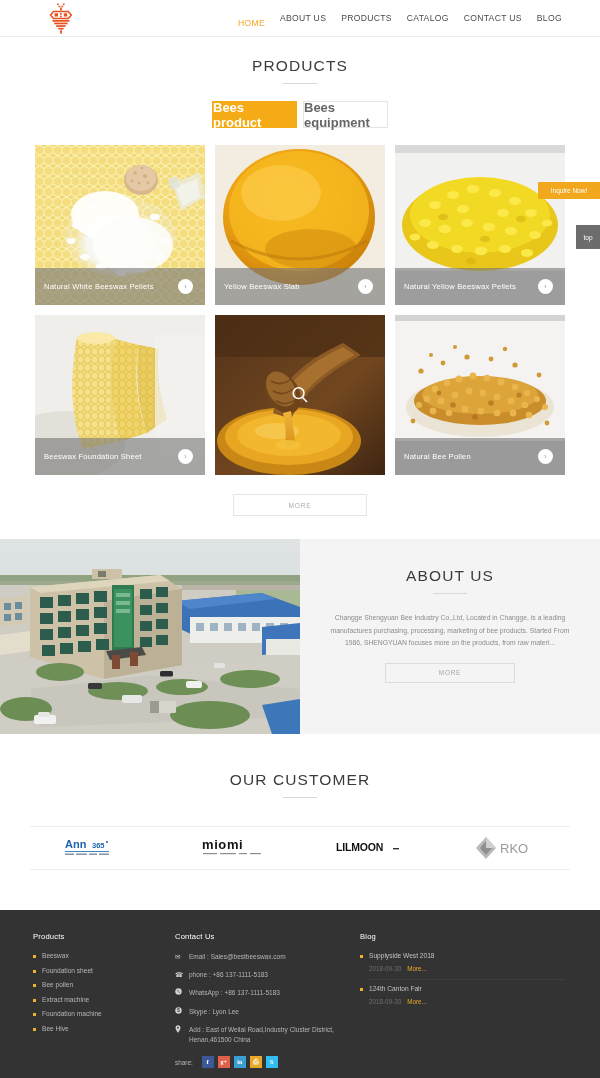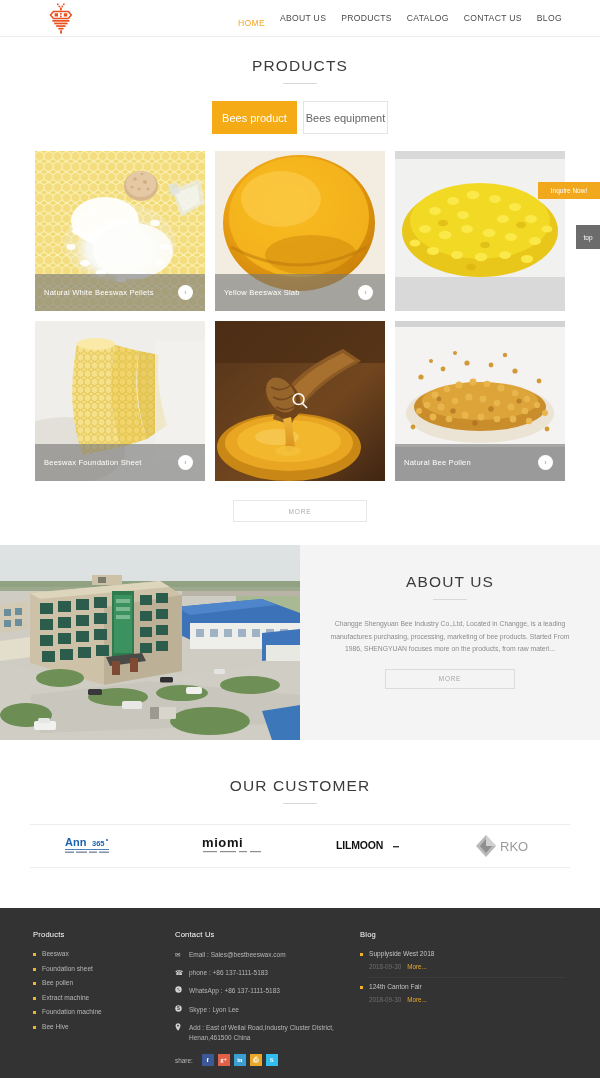--- a/index.html
+++ b/index.html
@@ -58,27 +58,28 @@
 
   
   .products-sec { padding-top: 20px; padding-bottom: 23px; background:#fff; }
   .tabs {
     display: flex;
     justify-content: center;
     gap: 6px;
     margin-top: 17px;
   }
   .tab {
-    width: 85px; height: 33px;
-    font-size: 11px;
+    width: 85px; height: 27px;
+    font-size: 13px;
     display: flex; align-items: center; justify-content: center;
     cursor: pointer;
     border: 1px solid #e4e4e4;
     background: #fff;
     color: #666;
+    font-weight: bold;
   }
   .tab.active {
     background: #f5ab16;
     border-color: #f5ab16;
     color: #fff;
   }
 
   .grid {
     width: 530px;
     margin: 17px auto 0;
@@ -167,21 +168,21 @@
     letter-spacing: 0.8px;
     color: #a5a5a5;
     display: flex; align-items: center; justify-content: center;
     cursor: pointer;
   }
 
   
   .cust-sec { background: #fff; padding: 37px 0 40px; }
   .cust-strip {
     width: 540px;
-    margin: 20px auto 0;
+    margin: 28px auto 0;
     border-top: 1px solid #ededed;
     border-bottom: 1px solid #ededed;
     height: 44px;
     display: flex;
     align-items: center;
     justify-content: space-around;
   }
   .cust-logo {
     display: flex; align-items: center; justify-content: center;
     height: 44px; flex: 1;
@@ -451,20 +452,24 @@
               <ellipse cx="68" cy="64" rx="6" ry="4"></ellipse>
             <ellipse cx="108" cy="68" rx="6" ry="4"></ellipse>
           </g>
           <g fill="#d4ae0d" opacity="0.55">
             <ellipse cx="48" cy="72" rx="5" ry="3.2"></ellipse>
               <ellipse cx="90" cy="94" rx="5" ry="3.2"></ellipse>
             <ellipse cx="126" cy="74" rx="5" ry="3.2"></ellipse>
               <ellipse cx="76" cy="116" rx="5" ry="3.2"></ellipse>
           </g>
         </svg>
+      </div>
+      <div class="card-label">
+        <span class="card-name">Natural Yellow Beeswax Pellets</span>
+        <span class="arrow-btn">›</span>
       </div>
     </div>
 
     <div class="card">
       <div class="card-img">
         <svg width="170" height="160" viewBox="0 0 170 160" preserveAspectRatio="none">
           <defs>
             <pattern id="hc2" width="7" height="8.1" patternUnits="userSpaceOnUse">
               <polygon points="3.5,0 7,2 7,6.1 3.5,8.1 0,6.1 0,2" fill="none" stroke="#d8b836" stroke-width="0.7"></polygon>
             </pattern>

